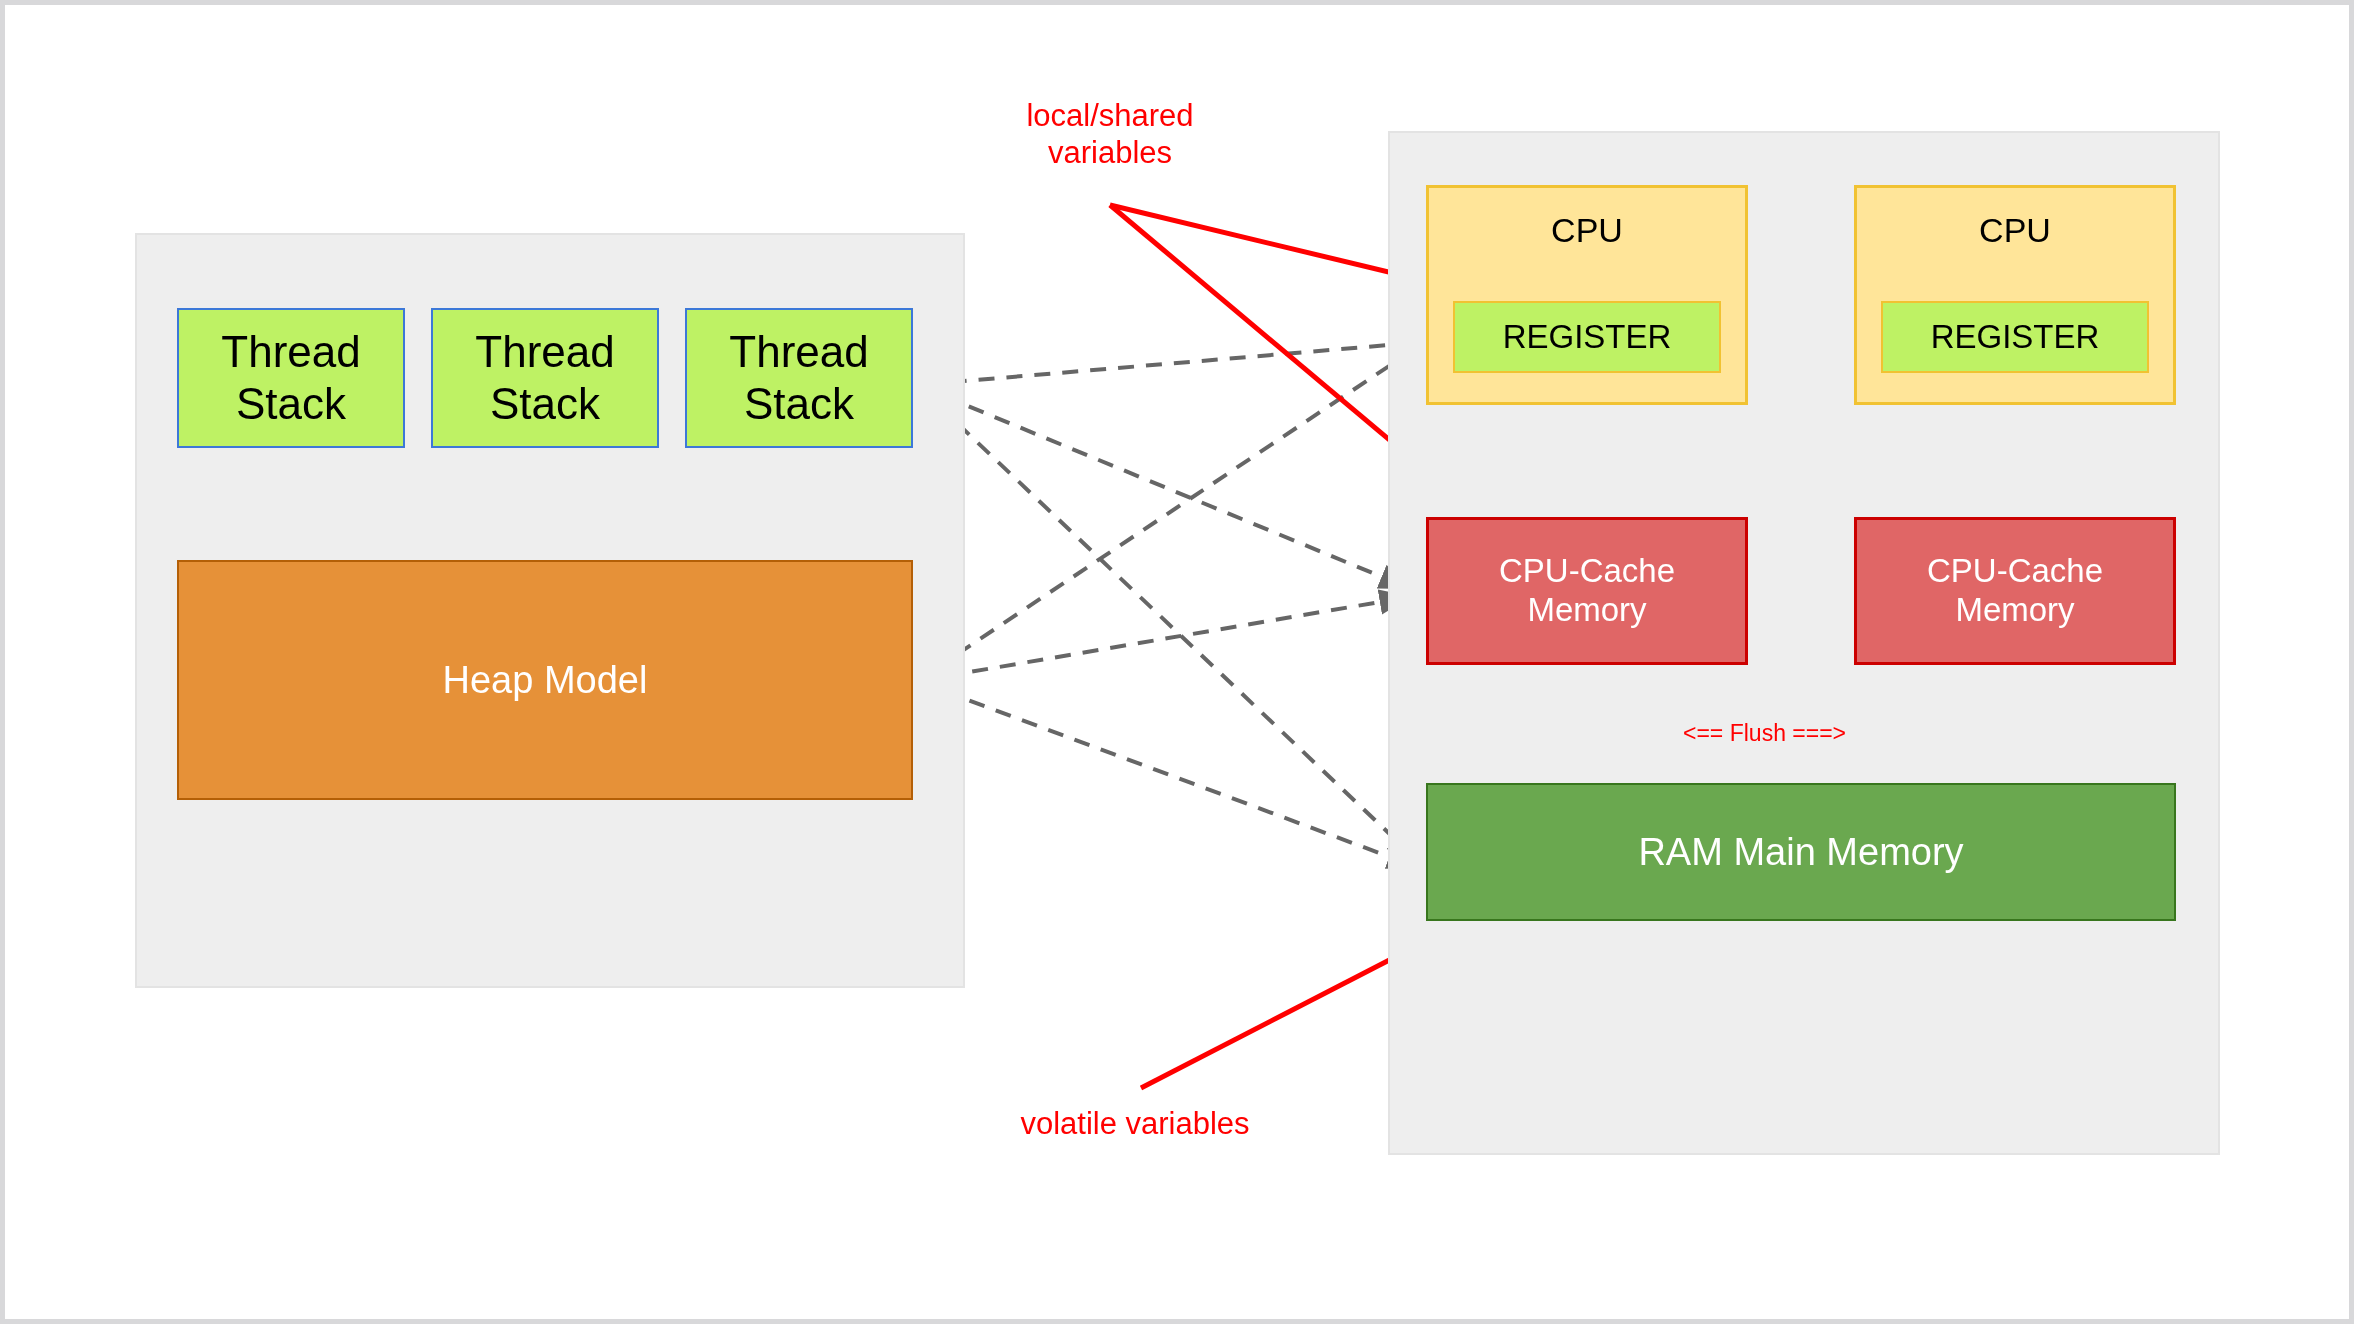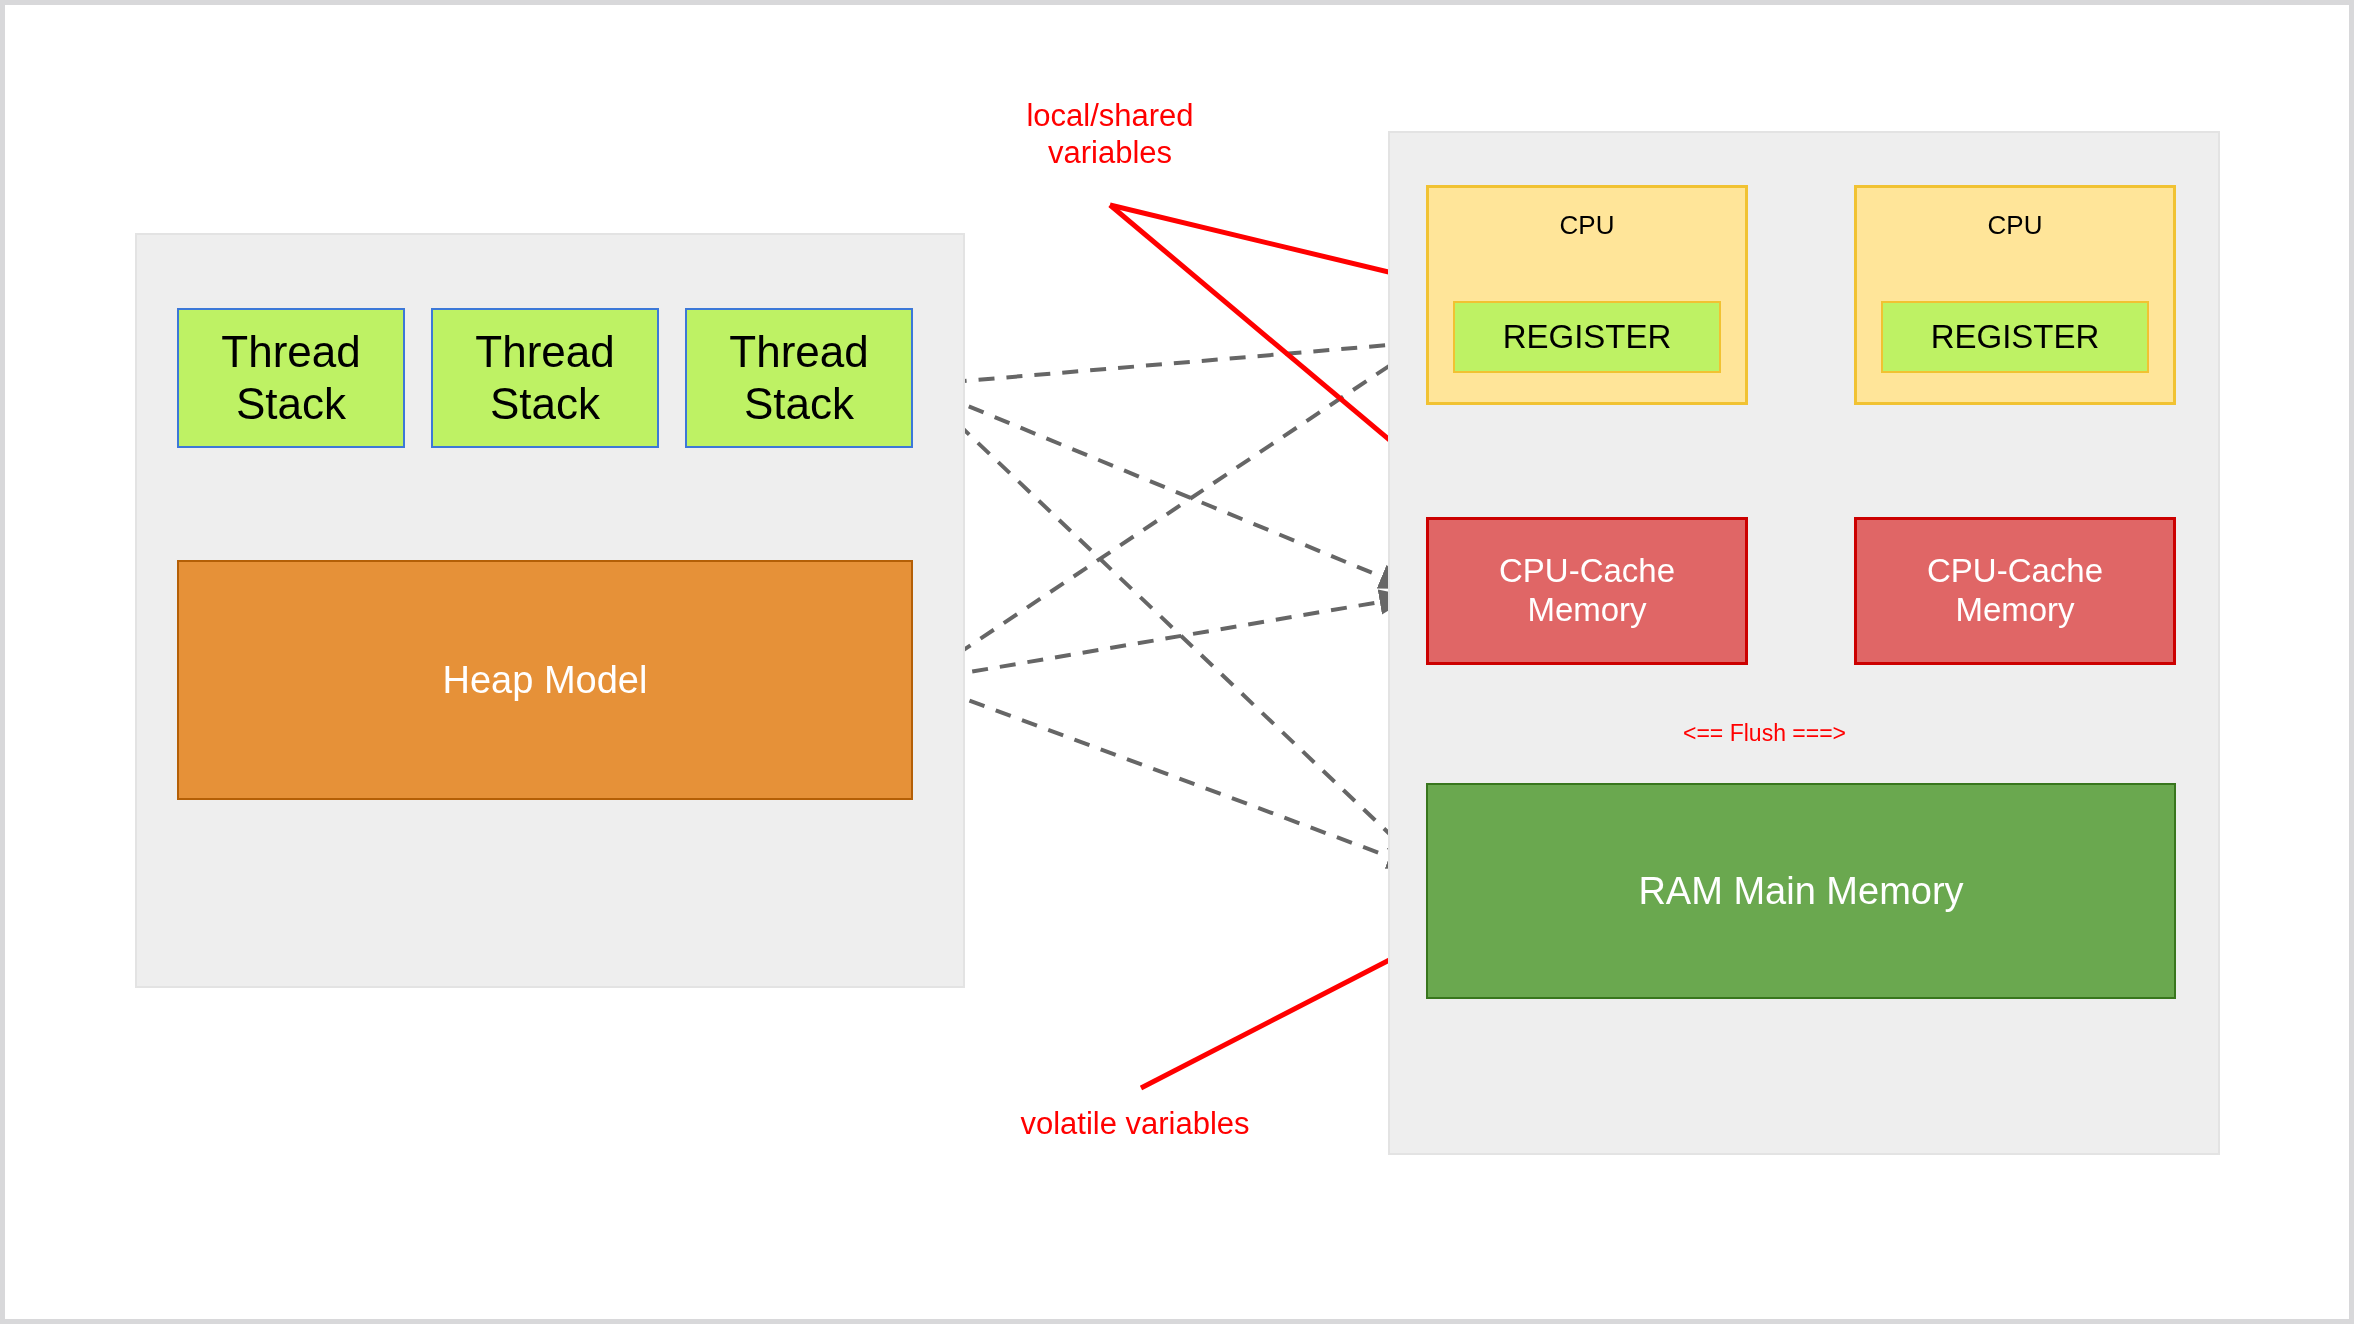--- a/index.html
+++ b/index.html
@@ -52,21 +52,21 @@
     color: #ffffff;
     font-size: 38px;
   }
   .cpu-box {
     background: #ffe599;
     border: 3px solid #f1c232;
     flex-direction: column;
     justify-content: flex-start;
     padding-top: 22px;
     color: #000000;
-    font-size: 26px;
+    font-size: 34px;
   }
   .register {
     position: absolute;
     background: #bef264;
     border: 2px solid #f1c232;
     box-sizing: border-box;
     display: flex;
     align-items: center;
     justify-content: center;
     color: #000000;
@@ -171,21 +171,21 @@
   <div class="node cache" style="left: 1421px; top: 512px; width: 322px; height: 148px; white-space: pre-line;">CPU-Cache
 Memory</div>
 
   <div class="node cpu-box" style="left:1849px; top:180px; width:322px; height:220px;">
     <span>CPU</span>
   </div>
   <div class="register" style="left:1876px; top:296px; width:268px; height:72px;">REGISTER</div>
   <div class="node cache" style="left: 1849px; top: 512px; width: 322px; height: 148px; white-space: pre-line;">CPU-Cache
 Memory</div>
 
-  <div class="node ram" style="left:1421px; top:778px; width:750px; height:216px;">RAM Main Memory</div>
+  <div class="node ram" style="left:1421px; top:778px; width:750px; height:138px;">RAM Main Memory</div>
 
   <div class="flush-label" style="left:1678px; top:715px;">&lt;== Flush ===&gt;</div>
 
 
   <div class="red-label" style="left: 1015px; top: 92px; width: 180px; white-space: pre-line;">local/shared
 variables</div>
 
   <div class="red-label" style="left:1000px; top:1100px; width:260px;">volatile variables</div>
 
 </div>

